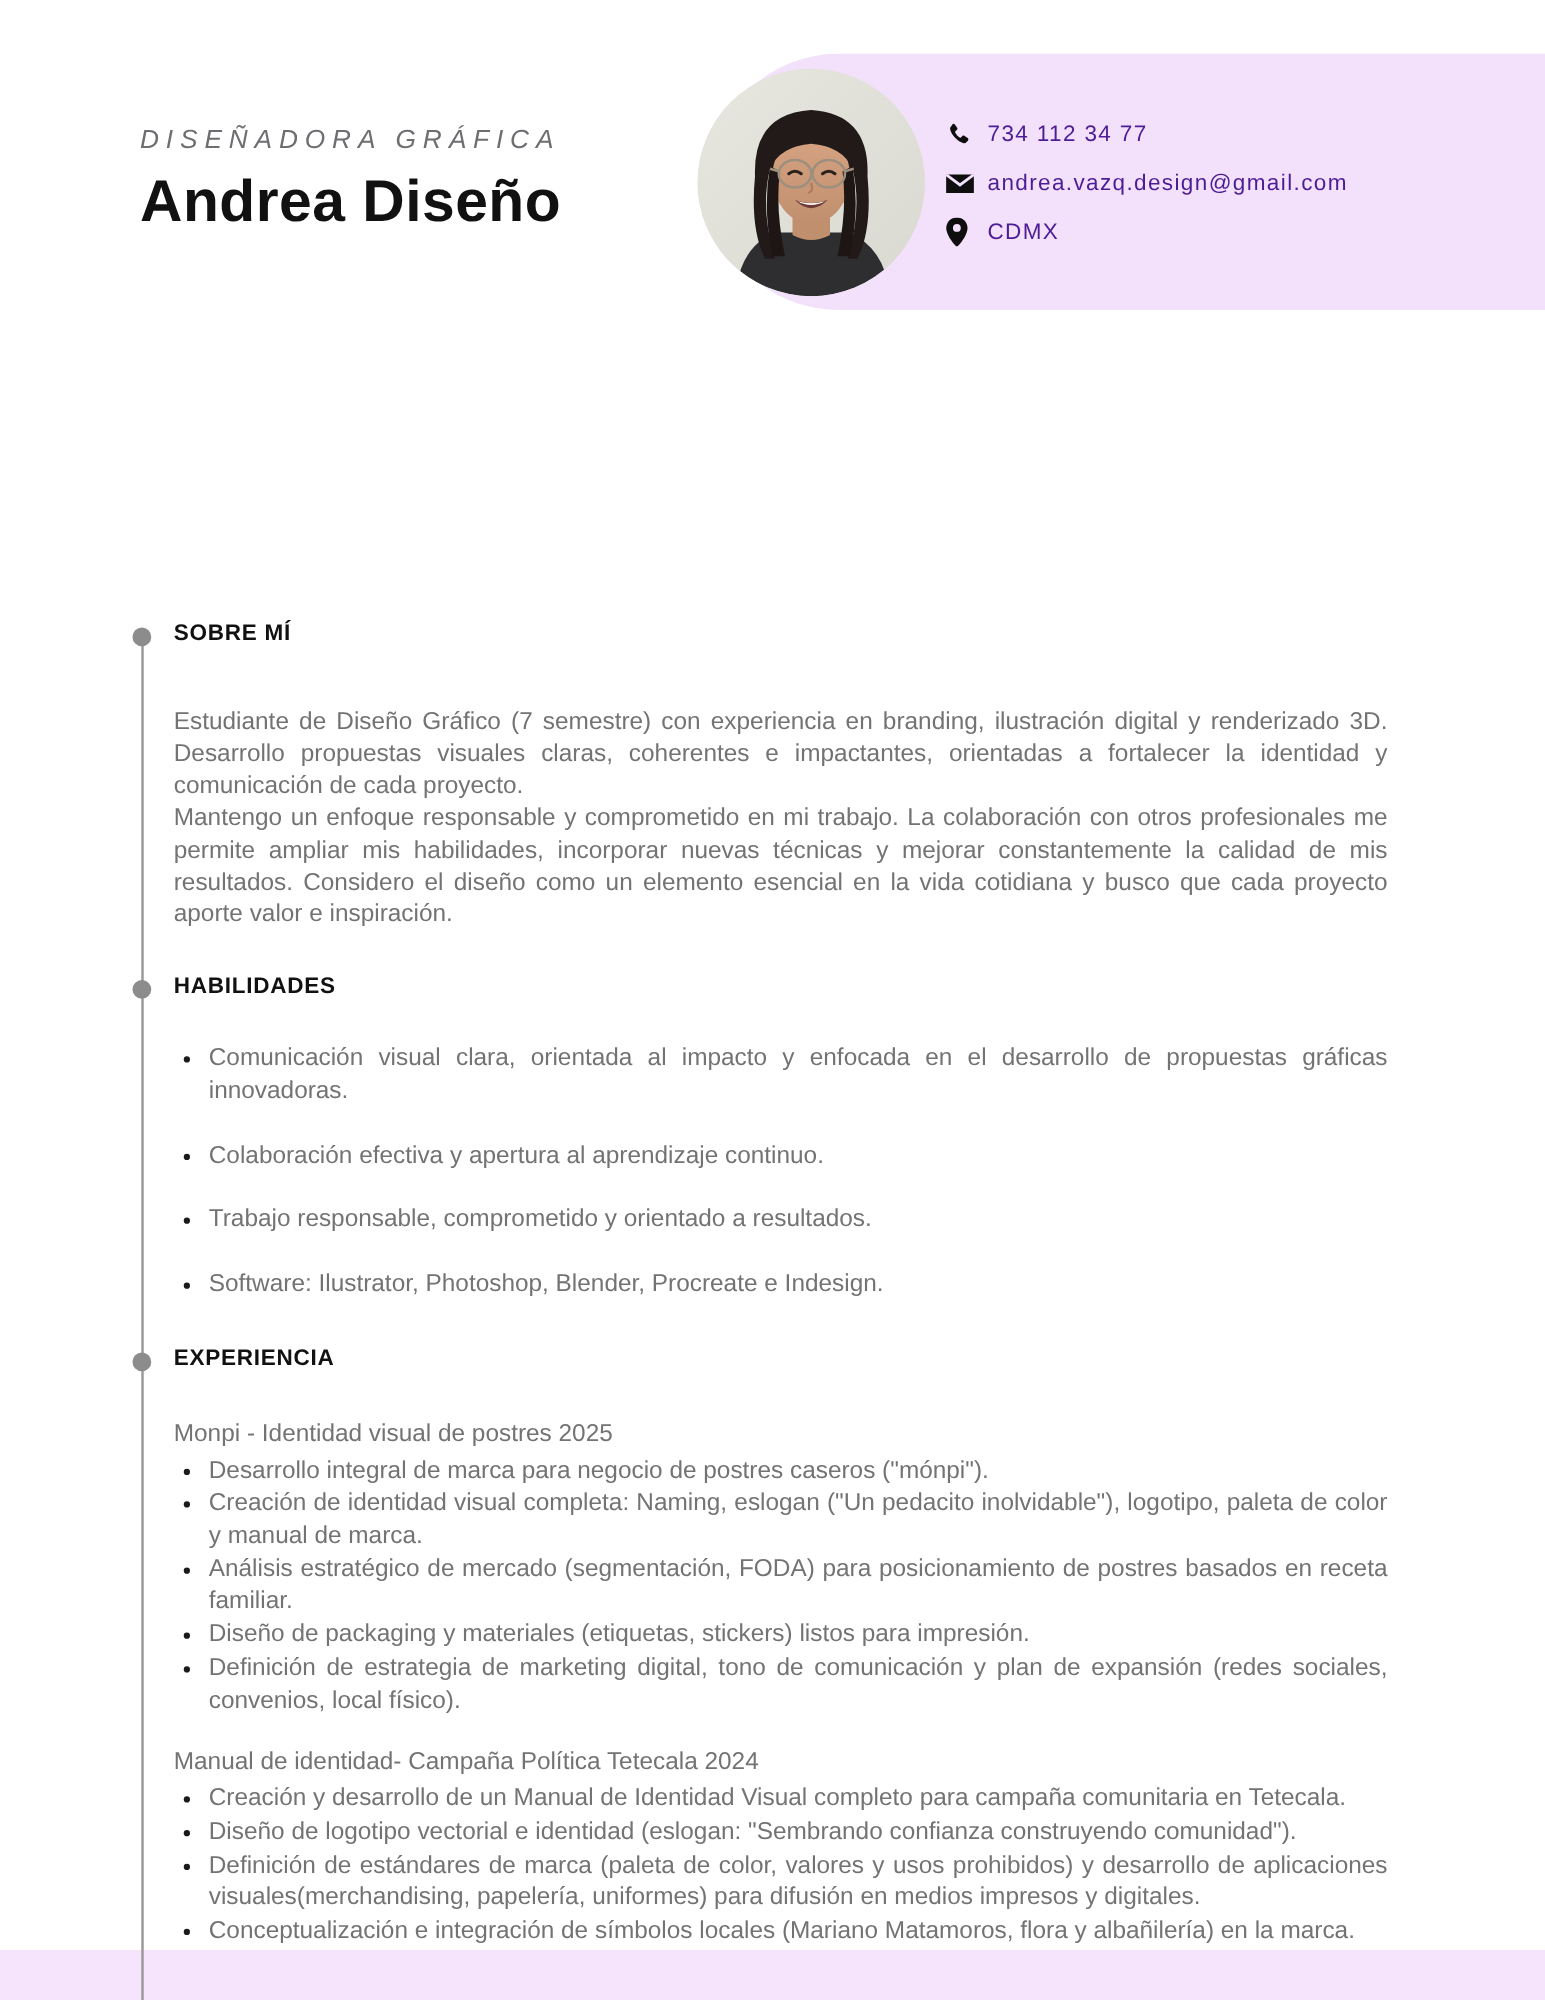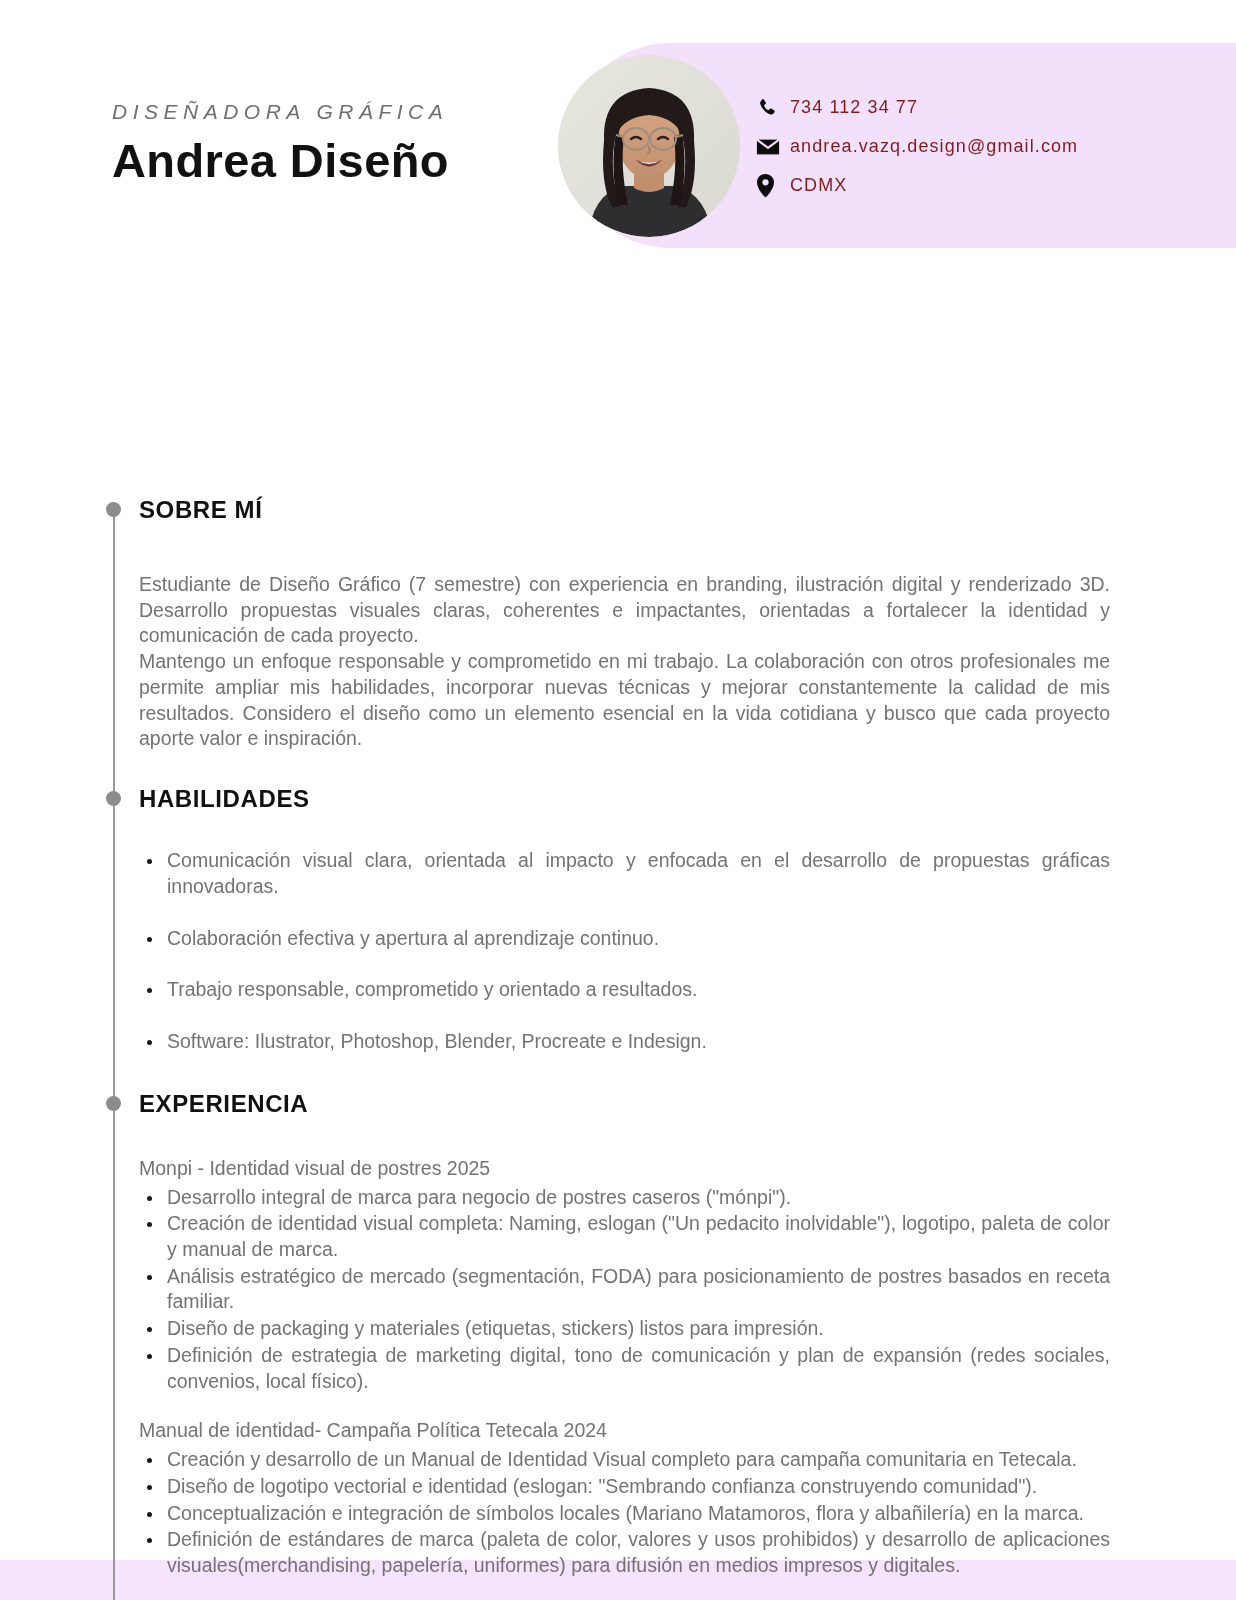--- a/index.html
+++ b/index.html
@@ -84,21 +84,21 @@
   .contact-icon {
     width: 34px;
     display: flex;
     align-items: center;
     justify-content: flex-start;
     flex: none;
   }
   .contact-icon svg { display: block; }
   .contact-text {
     font-size: 18px;
-    color: #7f1d1d;
+    color: #4c1d95;
     letter-spacing: 1.1px;
     white-space: nowrap;
   }
 
   
   .body-area {
     position: relative;
     padding-left: 0;
   }
 
@@ -115,21 +115,21 @@
   .content {
     position: relative;
     z-index: 2;
     padding-left: 139px;
     padding-right: 126px;
   }
 
   .section { position: relative; }
 
   .sec-head {
-    font-size: 24px;
+    font-size: 18px;
     font-weight: 700;
     color: #111111;
     letter-spacing: 0.6px;
     position: relative;
   }
   .sec-head .dot {
     position: absolute;
     left: -33px;
     top: 6px;
     width: 15px;
@@ -332,22 +332,22 @@
               <li>Análisis estratégico de mercado (segmentación, FODA) para posicionamiento de postres basados en receta familiar.</li>
               <li>Diseño de packaging y materiales (etiquetas, stickers) listos para impresión.</li>
               <li>Definición de estrategia de marketing digital, tono de comunicación y plan de expansión (redes sociales, convenios, local físico).</li>
             </ul>
           </div>
           <div class="job">
             <div class="job-title">Manual de identidad- Campaña Política Tetecala 2024</div>
             <ul>
               <li>Creación y desarrollo de un Manual de Identidad Visual completo para campaña comunitaria en Tetecala.</li>
               <li>Diseño de logotipo vectorial e identidad (eslogan: "Sembrando confianza construyendo comunidad").</li>
+              <li>Definición de estándares de marca (paleta de color, valores y usos prohibidos) y desarrollo de aplicaciones visuales(merchandising, papelería, uniformes) para difusión en medios impresos y digitales.</li>
               <li>Conceptualización e integración de símbolos locales (Mariano Matamoros, flora y albañilería) en la marca.</li>
-              <li>Definición de estándares de marca (paleta de color, valores y usos prohibidos) y desarrollo de aplicaciones visuales(merchandising, papelería, uniformes) para difusión en medios impresos y digitales.</li>
             </ul>
           </div>
         </div>
     </div>
 
   </div>
 </div>
 
 <div class="bottom-band"></div>
 

